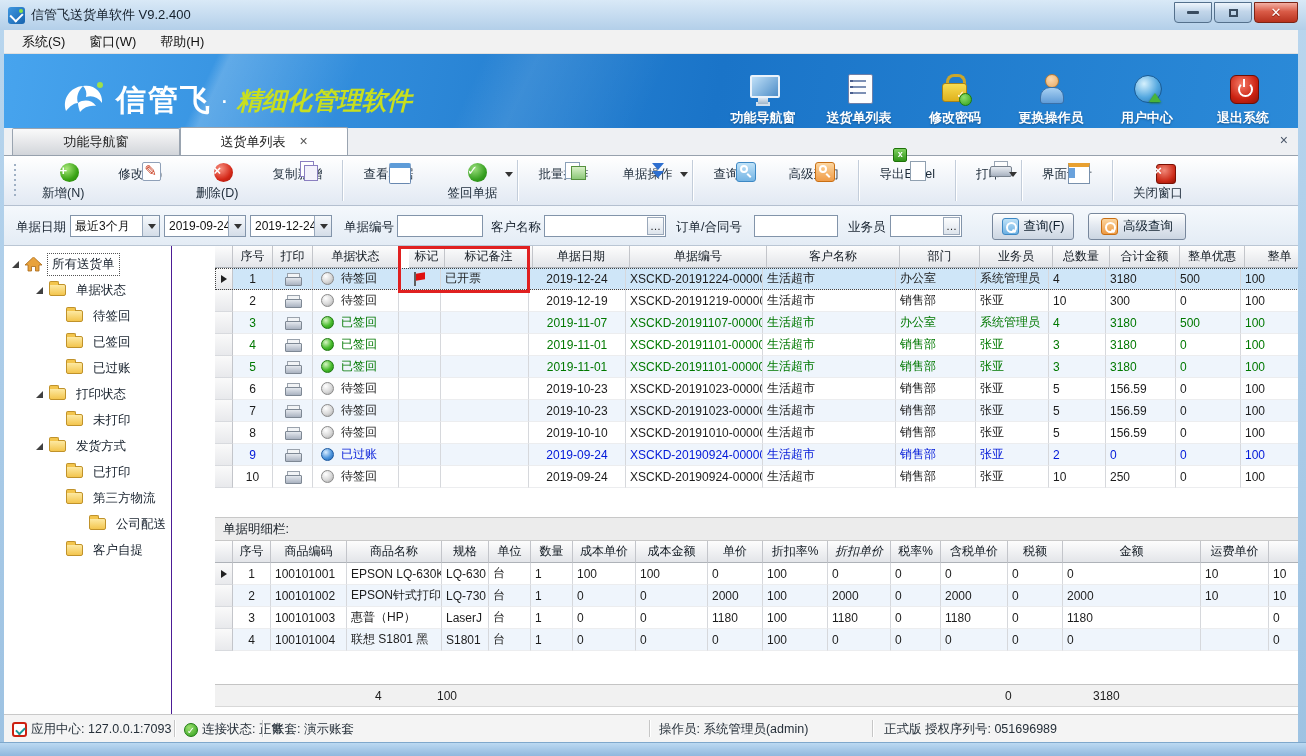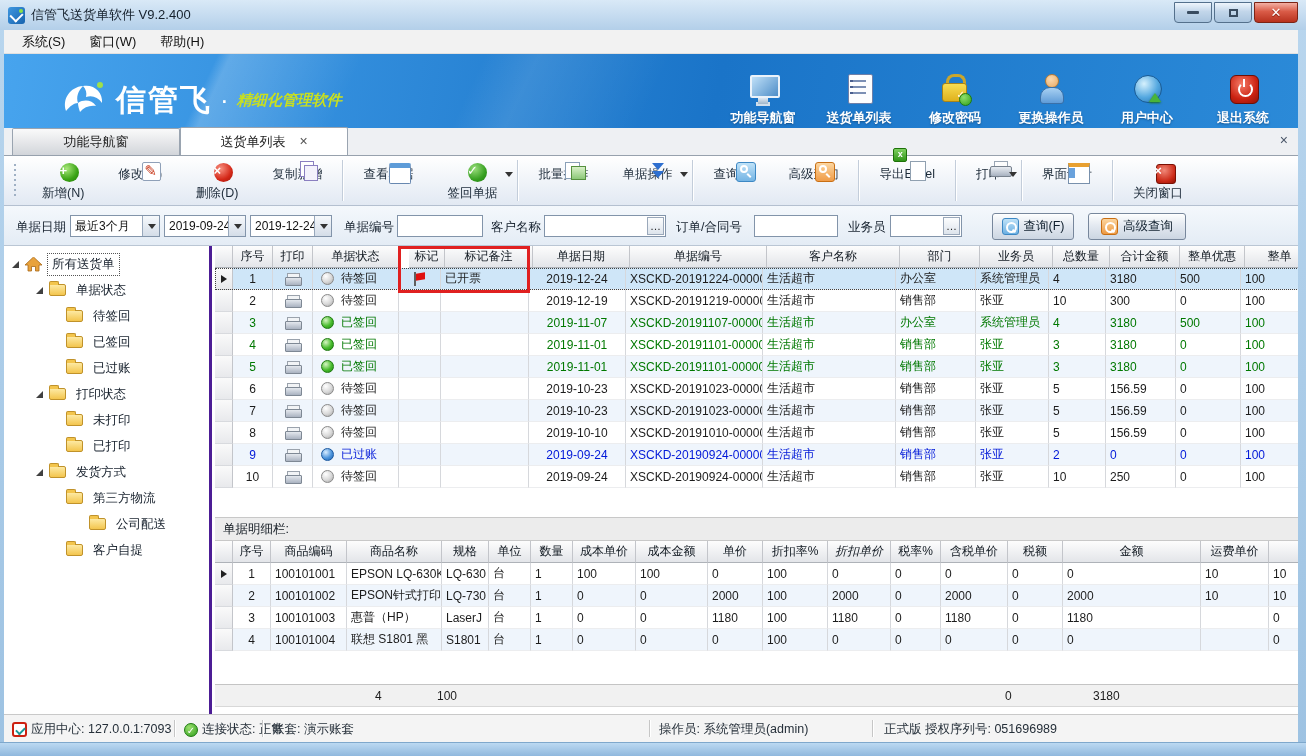--- a/index.html
+++ b/index.html
@@ -37,21 +37,21 @@
   .banner { top:54px; height:92px;
     background:
       linear-gradient(115deg, rgba(255,255,255,0) 16%, rgba(255,255,255,.20) 17%, rgba(255,255,255,0) 27%),
       linear-gradient(115deg, rgba(255,255,255,0) 36%, rgba(255,255,255,.10) 40%, rgba(255,255,255,0) 50%),
       linear-gradient(100deg,#47a4ee,#1a74c8 55%,#2b8ad8);
     display:flex; align-items:center; }
   .brand { display:flex; align-items:center; margin-left:56px; }
   .brand-logo { width:46px; height:42px; margin-right:10px; }
   .brand-name { font-size:30px; font-weight:bold; color:#fff; letter-spacing:2px; }
   .brand-sep { font-size:26px; color:#fff; margin:0 8px; }
-  .brand-slogan { font-size:15px; font-weight:bold; font-style:italic; color:#c8df1f;font-family:Liberation Serif, serif; }
+  .brand-slogan { font-size:25px; font-weight:bold; font-style:italic; color:#c8df1f;font-family:Liberation Serif, serif; }
   .banner-items { margin-left:auto; display:flex; gap:26px; padding-right:20px; }
   .bitem { display:flex; flex-direction:column; align-items:center; min-width:70px; }
   .bitem .blabel { margin-top:5px; font-size:13px; font-weight:bold; color:#fff; text-shadow:0 1px 2px #16548e; white-space:nowrap; }
   .bico { width:34px; height:30px; position:relative; }
   .bico-monitor::before { content:""; position:absolute; left:4px; top:1px; width:26px; height:19px;
     border:2px solid #eaf2fa; border-radius:2px; background:linear-gradient(135deg,#bfe0f8,#4f8ec8); }
   .bico-monitor::after { content:""; position:absolute; left:12px; bottom:0; width:10px; height:6px;
     background:linear-gradient(#dfe9f3,#9fb6ca); box-shadow:-3px 3px 0 -1px #cfdeec,3px 3px 0 -1px #cfdeec; }
   .bico-list::before { content:""; position:absolute; left:6px; top:0; width:23px; height:28px;
     background:#fdfdfe; border:1px solid #6e7fa8; border-radius:2px; }
@@ -146,21 +146,21 @@
     background:linear-gradient(#fdfefe,#e2e8f0 48%,#ccd6e2); display:flex; align-items:center; justify-content:center;
     gap:5px; font-size:12.5px; color:#10202e; box-shadow:0 1px 1px #ffffffcc inset; }
   .fbtn .fico { width:17px; height:17px; border-radius:3px; position:relative; }
   .fbtn .fico.blue   { background:linear-gradient(#bfe2f8,#6cb0e2); border:1px solid #3d88c4; }
   .fbtn .fico.orange { background:linear-gradient(#fcd6a0,#ee9a44); border:1px solid #c86f14; }
   .fbtn .fico::before { content:""; position:absolute; left:3px; top:3px; width:7px; height:7px; border:2px solid #fff; border-radius:50%; }
   .fbtn .fico::after  { content:""; position:absolute; left:10px; top:10px; width:2px; height:4px; background:#fff; transform:rotate(-45deg); }
 
   
   .content { top:246px; height:468px; background:#fff; position:absolute; }
-  .tree { position:absolute; left:0; top:0; width:208px; height:100%; border-right:3px solid #4c1d95; background:#fff; overflow:hidden; padding-top:5px; }
+  .tree { position:absolute; left:0; top:0; width:168px; height:100%; border-right:1px solid #4c1d95; background:#fff; overflow:hidden; padding-top:5px; }
   .trow { height:26px; display:flex; align-items:center; font-size:12.5px; color:#16202c; white-space:nowrap; }
   .texp { width:0; height:0; border-bottom:7px solid #404040; border-left:7px solid transparent; margin-right:6px; flex:0 0 auto; }
   .tlabel { padding:2px 4px; }
   .tlabel.sel { border:1px dotted #555; background:#fff; }
   .home-ico { width:17px; height:15px; margin-right:5px; flex:0 0 auto; }
   .folder { width:17px; height:12px; position:relative; margin-right:6px; flex:0 0 auto;
     background:linear-gradient(#fde9a2,#f3c54d); border:1px solid #c0922a; border-radius:1px 2px 2px 2px; }
   .folder::before { content:""; position:absolute; left:-1px; top:-4px; width:8px; height:3px;
     background:#f3c54d; border:1px solid #c0922a; border-bottom:none; border-radius:2px 2px 0 0; }
 
@@ -376,28 +376,28 @@
       </div>
       <div class="trow" style="padding-left: 32px;">
         <span class="texp"></span>
         <span class="folder"></span>
         <span class="tlabel nowrap">打印状态</span>
       </div>
       <div class="trow" style="padding-left: 62px;">
         <span class="folder"></span>
         <span class="tlabel nowrap">未打印</span>
       </div>
-      <div class="trow" style="padding-left: 62px;">
-        <span class="folder"></span>
-        <span class="tlabel nowrap">已打印</span>
-      </div>
       <div class="trow" style="padding-left: 32px;">
         <span class="texp"></span>
         <span class="folder"></span>
         <span class="tlabel nowrap">发货方式</span>
+      </div>
+      <div class="trow" style="padding-left: 62px;">
+        <span class="folder"></span>
+        <span class="tlabel nowrap">已打印</span>
       </div>
       <div class="trow" style="padding-left: 62px;">
         <span class="folder"></span>
         <span class="tlabel nowrap">第三方物流</span>
       </div>
       <div class="trow" style="padding-left: 62px; margin-left: 23px;">
         <span class="folder"></span>
         <span class="tlabel nowrap">公司配送</span>
       </div>
       <div class="trow" style="padding-left: 62px;">

